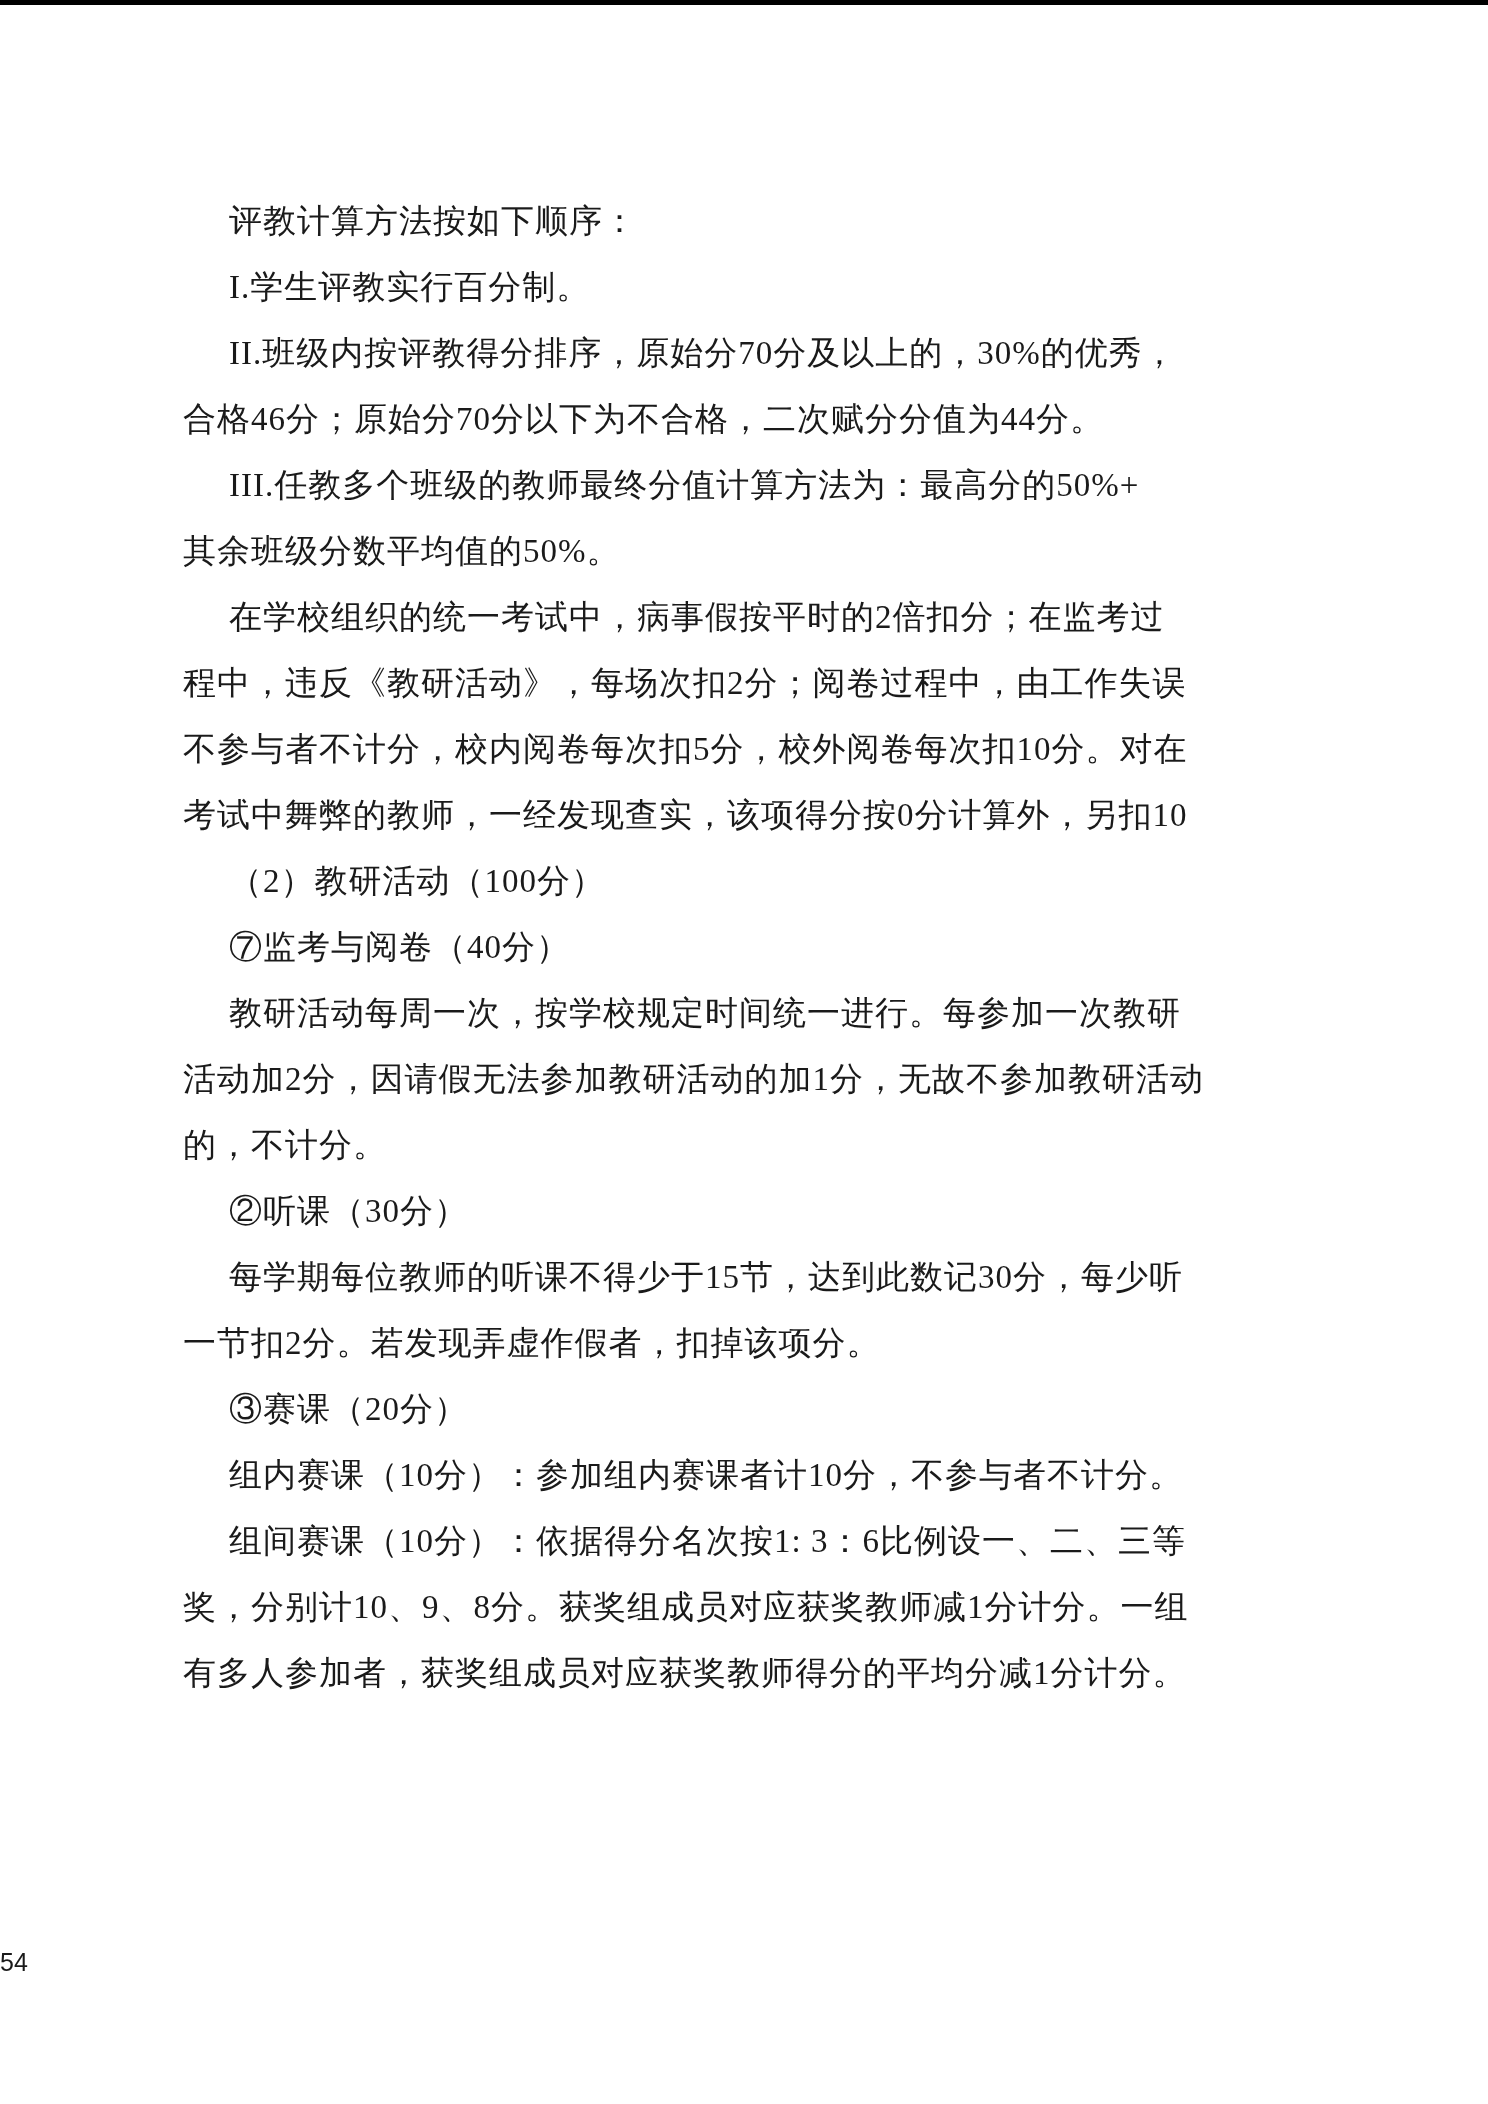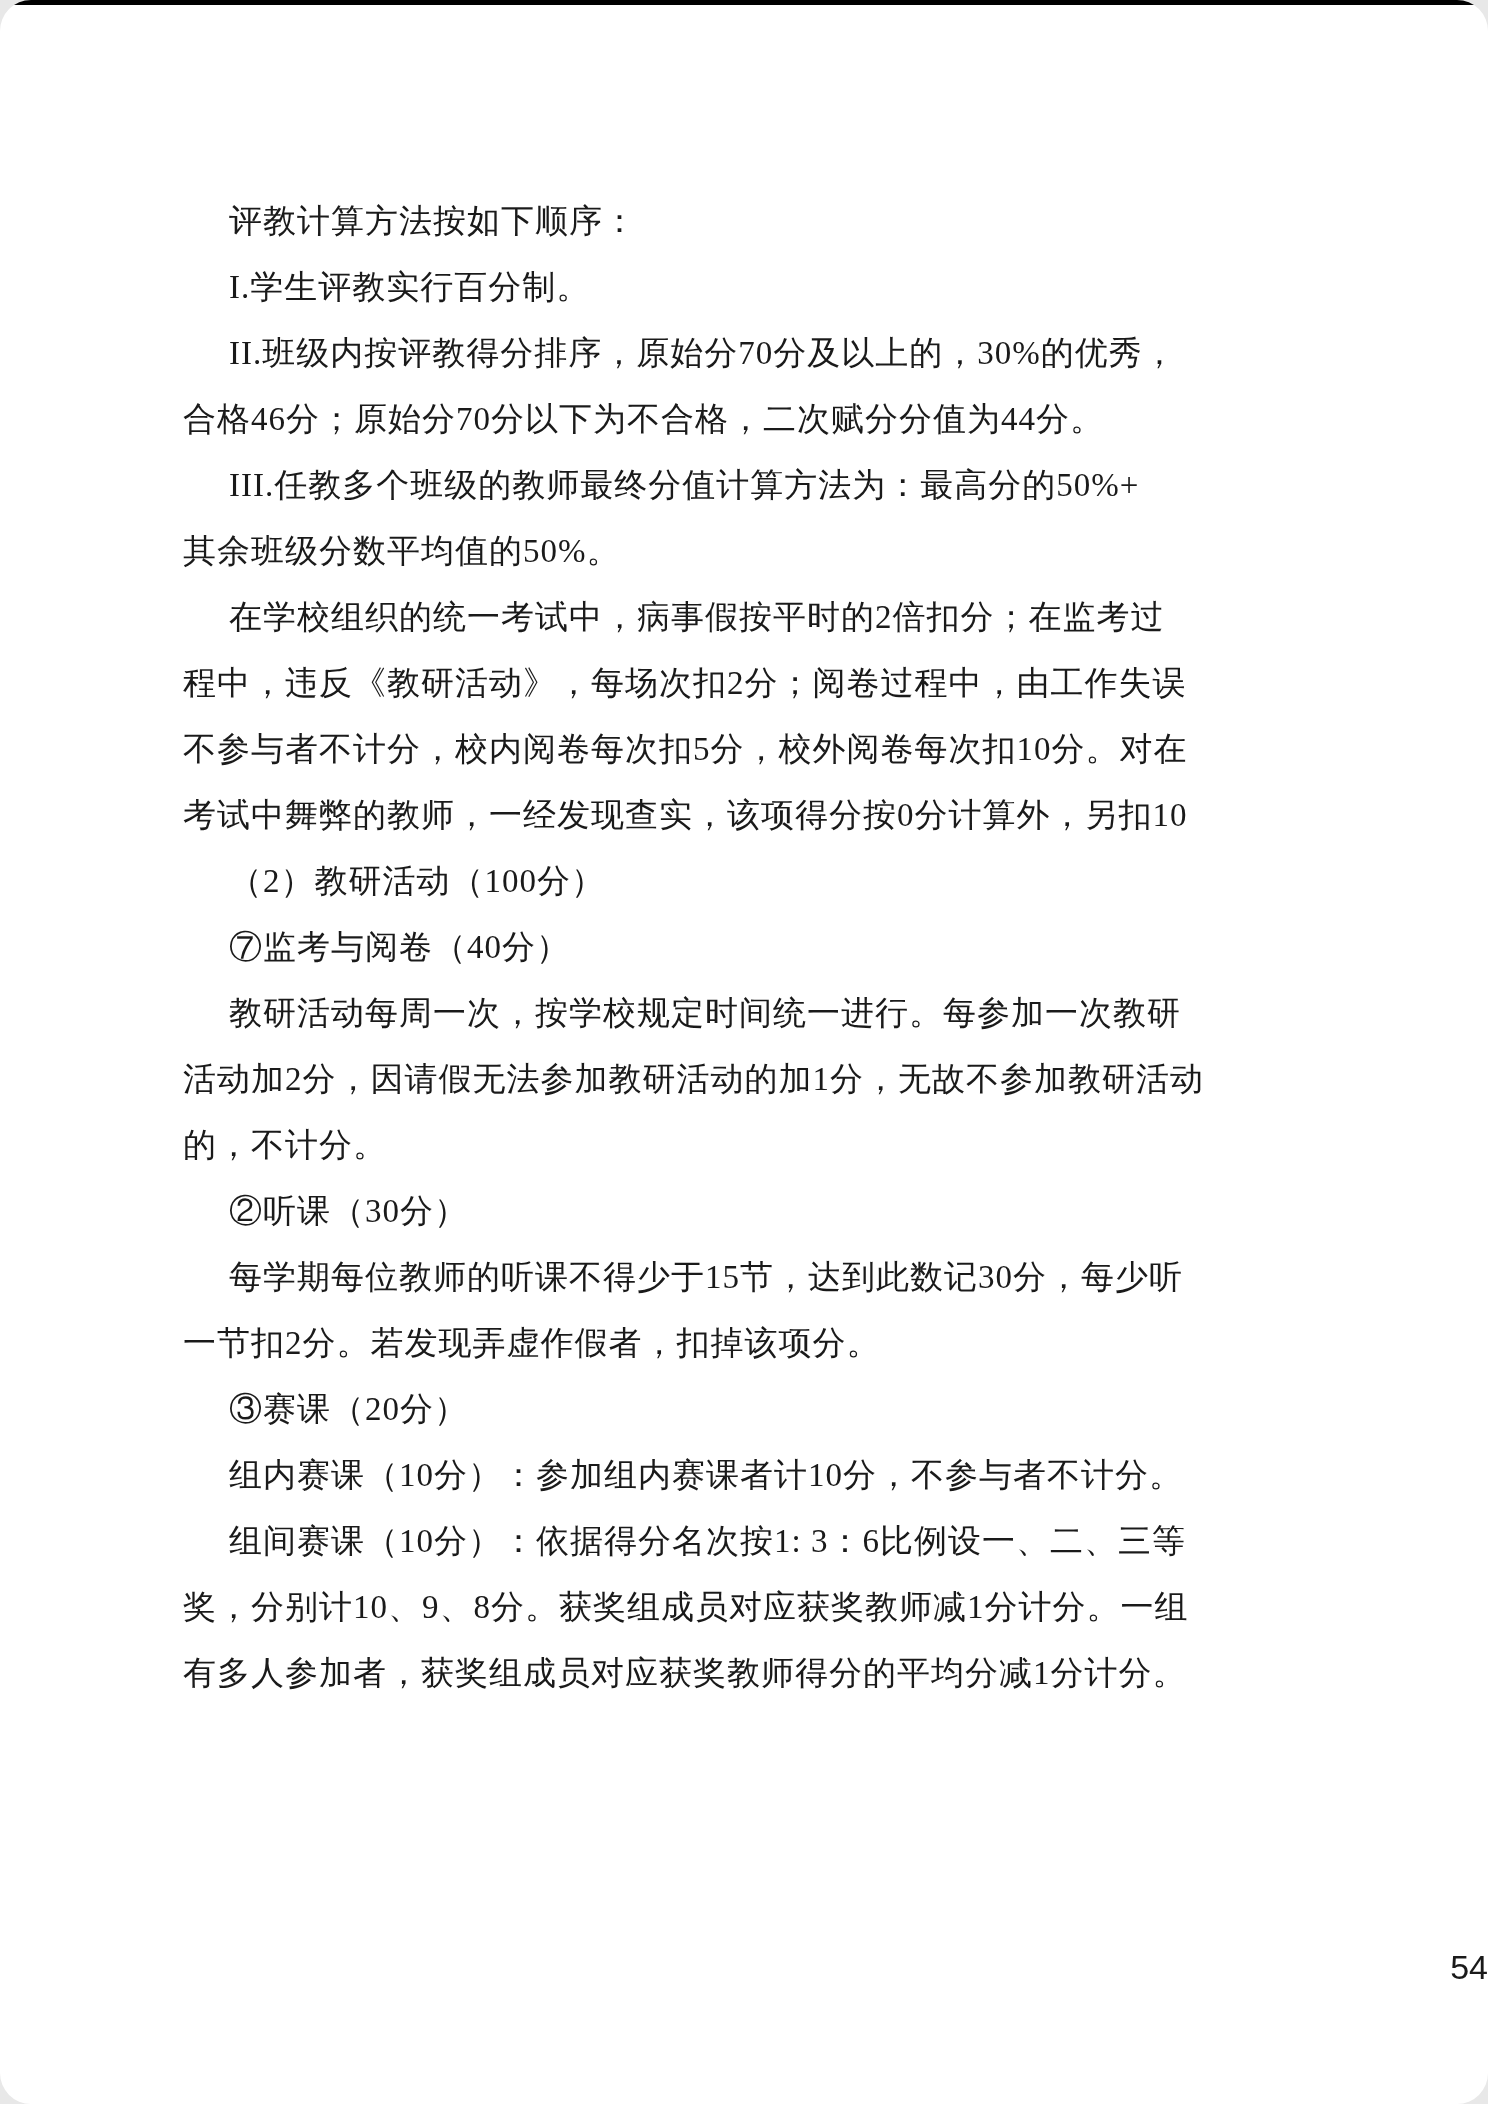--- a/index.html
+++ b/index.html
@@ -8,21 +8,20 @@
     background: #e8e8e8;
   }
   .page {
     position: relative;
     width: 1488px;
     height: 2104px;
     margin: 0 auto;
     background: #ffffff;
     overflow: hidden;
     font-family: "Liberation Serif", "DejaVu Serif", serif;
-    border-radius: 31px;
   }
   .page-top-border {
     position: absolute;
     top: 0;
     left: 0;
     width: 100%;
     height: 5px;
     background: #000000;
   }
   .doc-body {
@@ -41,22 +40,22 @@
     color: #1a1a1a;
   }
   .text-line.indent {
     padding-left: 46px;
   }
   .page-number {
     position: absolute;
     top: 1948px;
     left: 0;
     width: 100%;
-    text-align: right;
-    font-size: 34px;
+    text-align: left;
+    font-size: 25px;
     color: #1a1a1a;
     font-family: "Liberation Sans", "DejaVu Sans", sans-serif;
   }
 </style>
 </head>
 <body>
 
 <div class="page">
   <div class="page-top-border"></div>
   <div class="doc-body">

